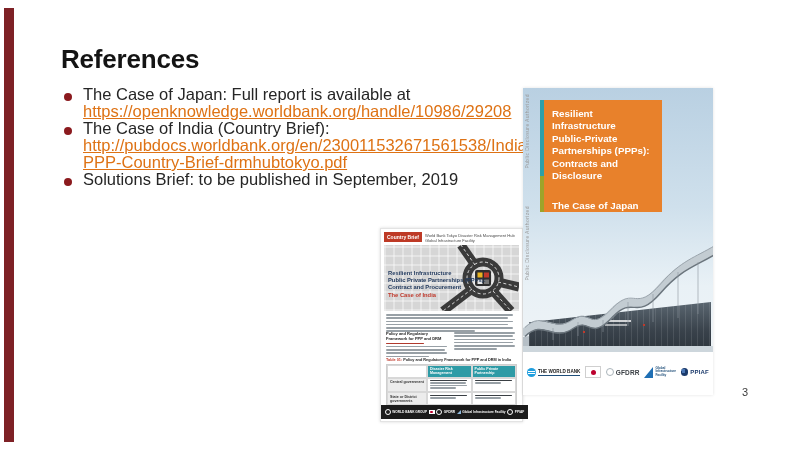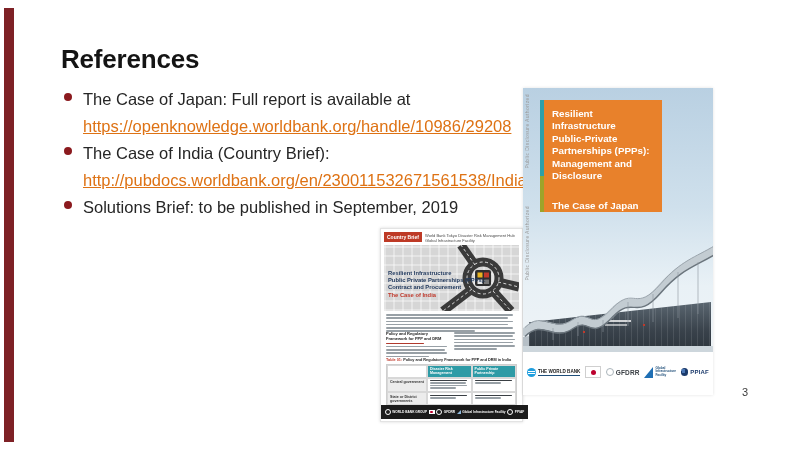--- a/index.html
+++ b/index.html
@@ -5,21 +5,21 @@
   html,body{margin:0;padding:0;background:#fff;}
   .slide{position:relative;width:800px;height:450px;background:#fff;overflow:hidden;
          font-family:"Liberation Sans",sans-serif;}
 
   
   .accent-bar{position:absolute;left:4px;top:8px;width:10px;height:434px;background:#7E2126;}
 
   
   .title{position:absolute;left:61px;top:44px;font-size:26px;font-weight:700;color:#141414;letter-spacing:-.2px;}
   .bullets{position:absolute;left:62px;top:86px;width:450px;}
-  .bullet{position:relative;padding-left:21px;font-size:16.5px;line-height:27px;color:#262626;}
+  .bullet{position:relative;padding-left:21px;font-size:16.5px;line-height:17px;color:#262626;}
   .bullet + .bullet{}
   .dot{position:absolute;left:2px;top:7px;width:8px;height:8px;border-radius:50%;background:#8B1A1E;}
   a.reflink{color:#DE7214;text-decoration:underline;cursor:pointer;}
   a.reflink span{display:block;}
 
   .pagenum{position:absolute;left:742px;top:386px;font-size:11px;color:#3c3c3c;}
 
   
   .cb{position:absolute;left:380px;top:228px;width:141px;height:192px;background:#fff;
       border:1px solid #e3e3e3;box-shadow:0 0 3px rgba(0,0,0,.15);font-family:"Liberation Sans",sans-serif;}
@@ -112,21 +112,21 @@
 
   <div class="bullets">
     <div class="bullet">
       <span class="dot"></span>
       <span>The Case of Japan: Full report is available at</span>
       <a class="reflink" href="#">https://openknowledge.worldbank.org/handle/10986/29208</a>
     </div>
     <div class="bullet">
       <span class="dot"></span>
       <span>The Case of India (Country Brief):</span>
-      <a class="reflink" href="#"><span>http://pubdocs.worldbank.org/en/230011532671561538/India-</span></a>
+      <a class="reflink" href="#"><span>http://pubdocs.worldbank.org/en/230011532671561538/India-</span><span>PPP-Country-Brief-drmhubtokyo.pdf</span></a>
     </div>
     <div class="bullet">
       <span class="dot"></span>
       <span>Solutions Brief: to be published in September, 2019</span>
     </div>
   </div>
 
   <div class="cb">
     <div class="cb-head">
       <span class="cb-badge">Country Brief</span>
@@ -278,21 +278,21 @@
     <div class="jc-side s1">Public Disclosure Authorized</div>
     <div class="jc-side s2">Public Disclosure Authorized</div>
     <div class="jc-box">
       <div class="jc-strip-teal"></div>
       <div class="jc-strip-olive"></div>
       <div class="jc-box-text">
         <div>Resilient</div>
         <div>Infrastructure</div>
         <div>Public-Private</div>
         <div>Partnerships (PPPs):</div>
-        <div>Management and</div>
+        <div>Contracts and</div>
         <div>Disclosure</div>
       </div>
       <div class="jc-box-sub">The Case of Japan</div>
     </div>
     <div class="jc-logos">
       <span class="logo">
         <span class="wb-globe">
             <i></i>
             <b></b>
           </span>

